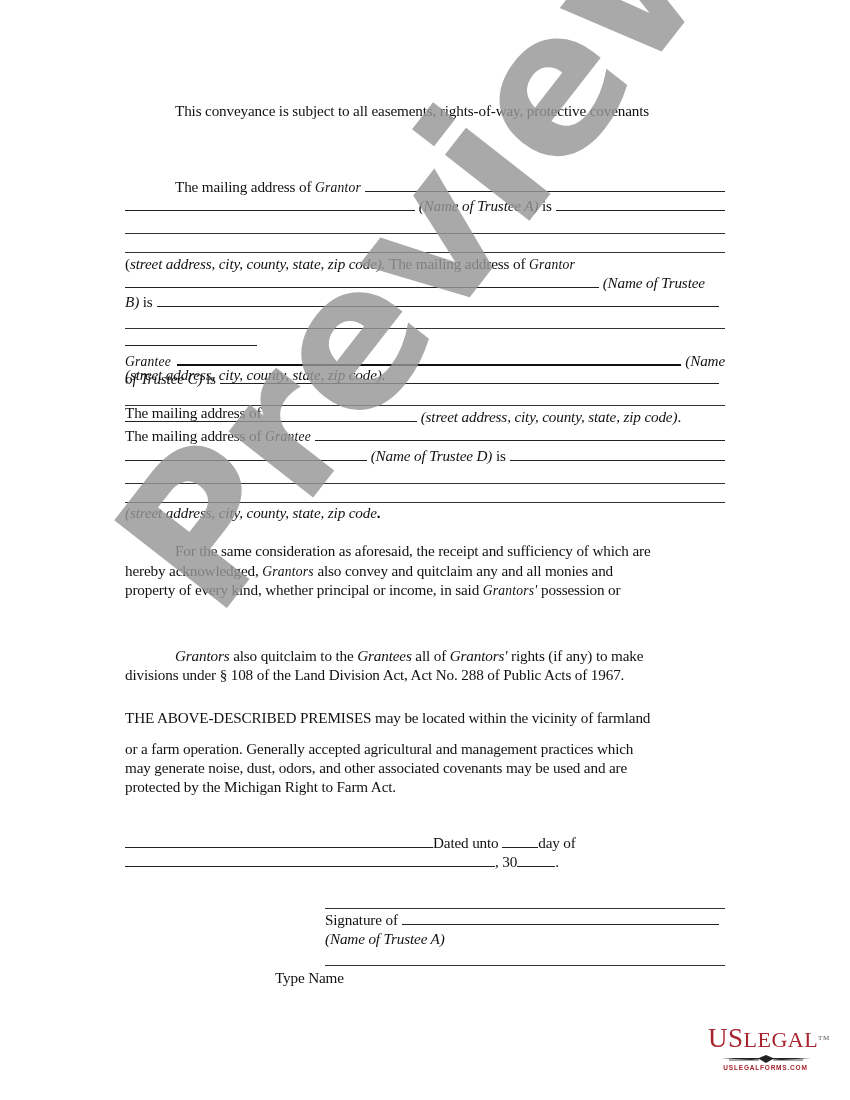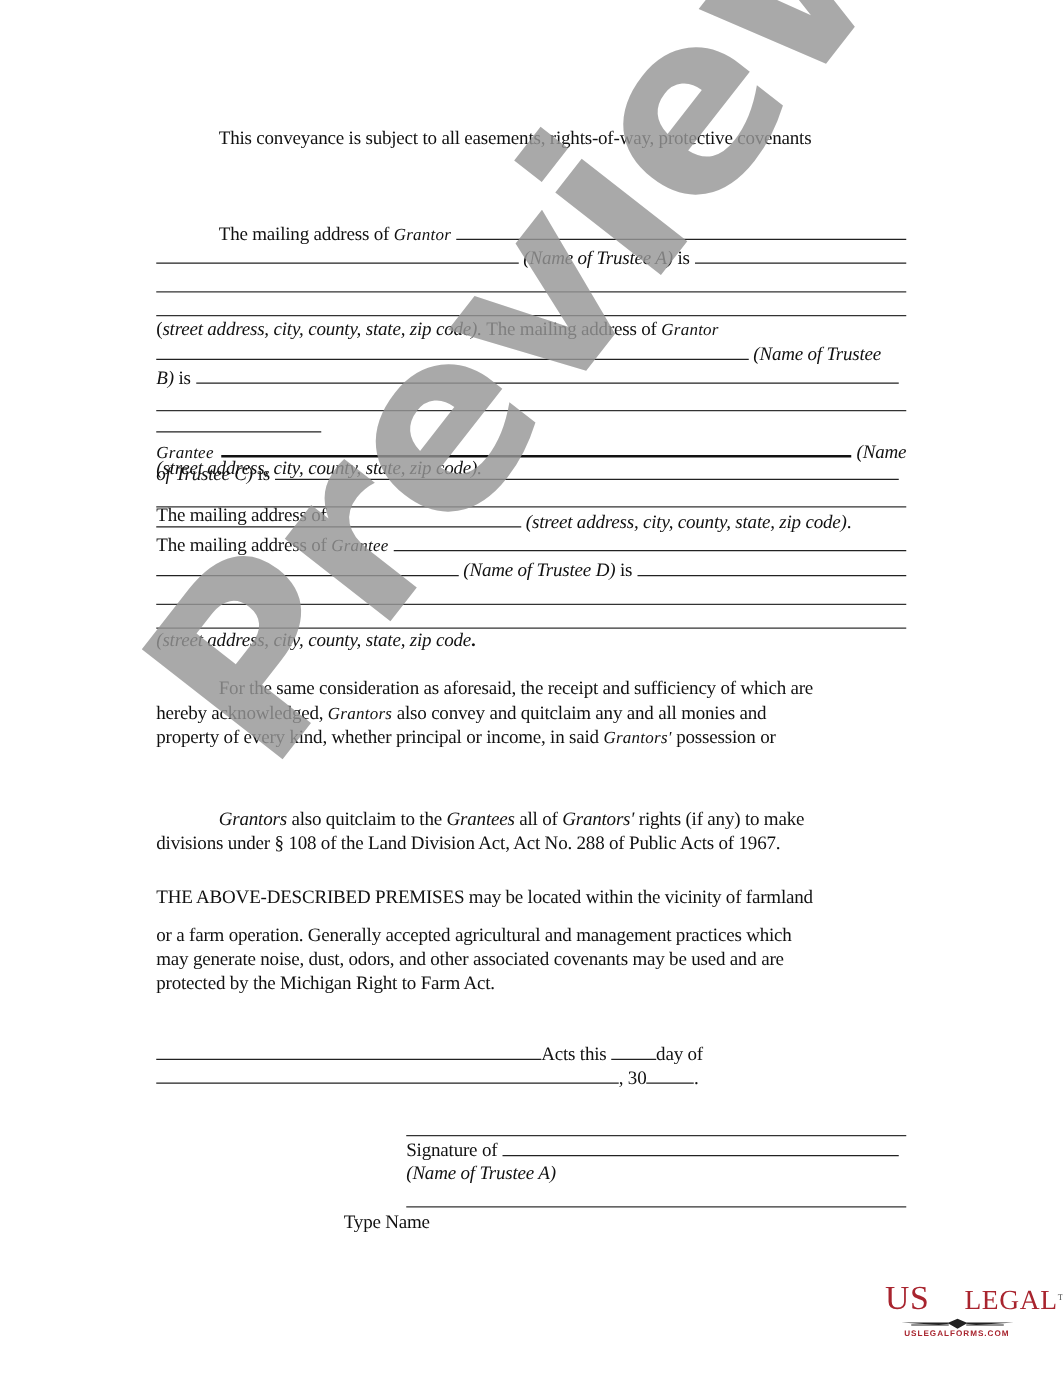--- a/index.html
+++ b/index.html
@@ -18,21 +18,21 @@
   .grow { flex: 1; border-bottom: 1px solid #222; margin-left: 4px; height: 14px; }
   .grow.thick { border-bottom: 2px solid #111; }
   .watermark { position: absolute; left: 85px; top: 520px; transform-origin: left top;
                transform: rotate(-52deg);
                font-family: "DejaVu Sans", "Liberation Sans", sans-serif; font-weight: bold;
                font-size: 196px; color: rgba(150,150,150,0.82); letter-spacing: -2px;
                white-space: nowrap; pointer-events: none; line-height: 1; }
   .logo { position: absolute; left: 708px; top: 1024px; width: 115px; text-align: center; }
   .logo-main { font-family: "Liberation Serif", serif; color: #a8242e; font-size: 27px;
                letter-spacing: 0.5px; line-height: 28px; }
-  .logo-main .small { font-size: 22px; margin-left: 28px; }
+  .logo-main .small { font-size: 22px; }
   .logo-tm { font-size: 7px; vertical-align: top; color: #555; }
   .logo-wing { height: 10px; position: relative; }
   .logo-sub { font-family: "Liberation Sans", sans-serif; font-size: 6.5px; color: #a8242e;
               letter-spacing: 0.8px; font-weight: bold; }
 </style>
 </head>
 <body>
 
 <div class="page">
 
@@ -118,21 +118,21 @@
     <span>or a farm operation. Generally accepted agricultural and management practices which</span>
   </div>
   <div class="ln" style="top:758px;">
     <span>may generate noise, dust, odors, and other associated covenants may be used and are</span>
   </div>
   <div class="ln" style="top:777px;">
     <span>protected by the Michigan Right to Farm Act.</span>
   </div>
 
   <div class="ln flex" style="top:833px;">
-    <span class="blank" style="width:308px;"></span><span>Acts this</span>&nbsp;<span class="blank" style="width:36px;"></span><span>day of</span>
+    <span class="blank" style="width:308px;"></span><span>Dated unto</span>&nbsp;<span class="blank" style="width:36px;"></span><span>day of</span>
   </div>
   <div class="ln flex" style="top:852px;">
     <span class="blank" style="width:370px;"></span>
       <span>, 30</span>
       <span class="blank" style="width:38px;"></span>
       <span>.</span>
   </div>
 
   <div class="rule" style="left:325px; width:400px; top:908px;"></div>
   <div class="ln flex" style="left:325px; width:394px; top:910px;">

